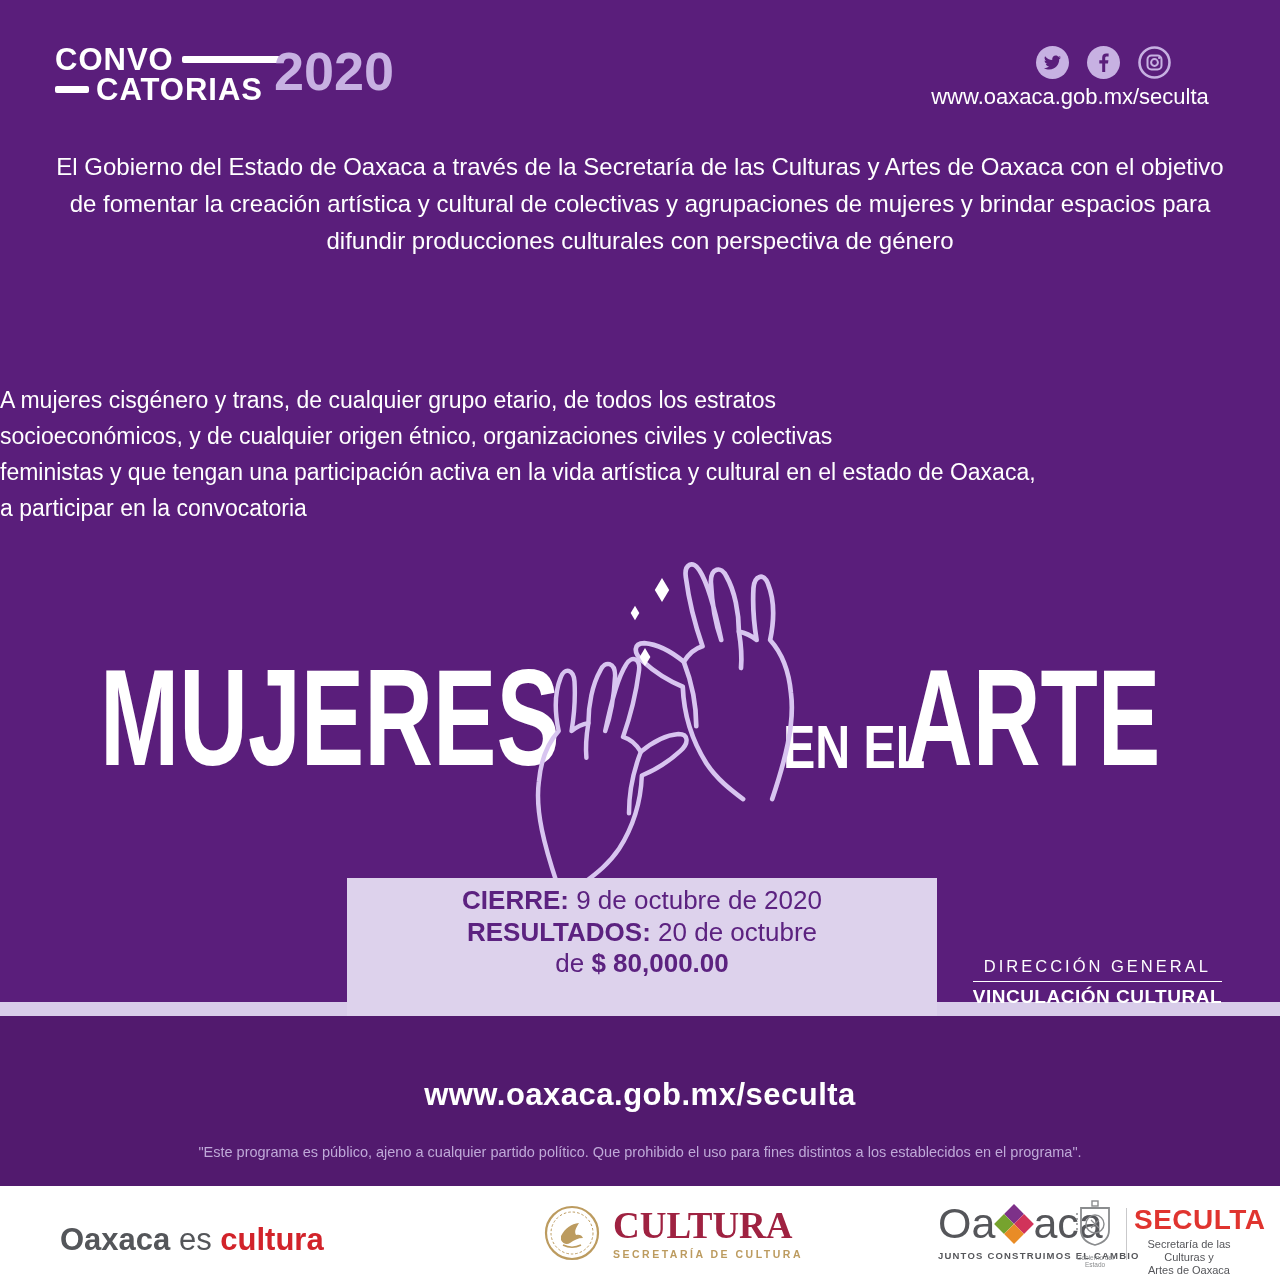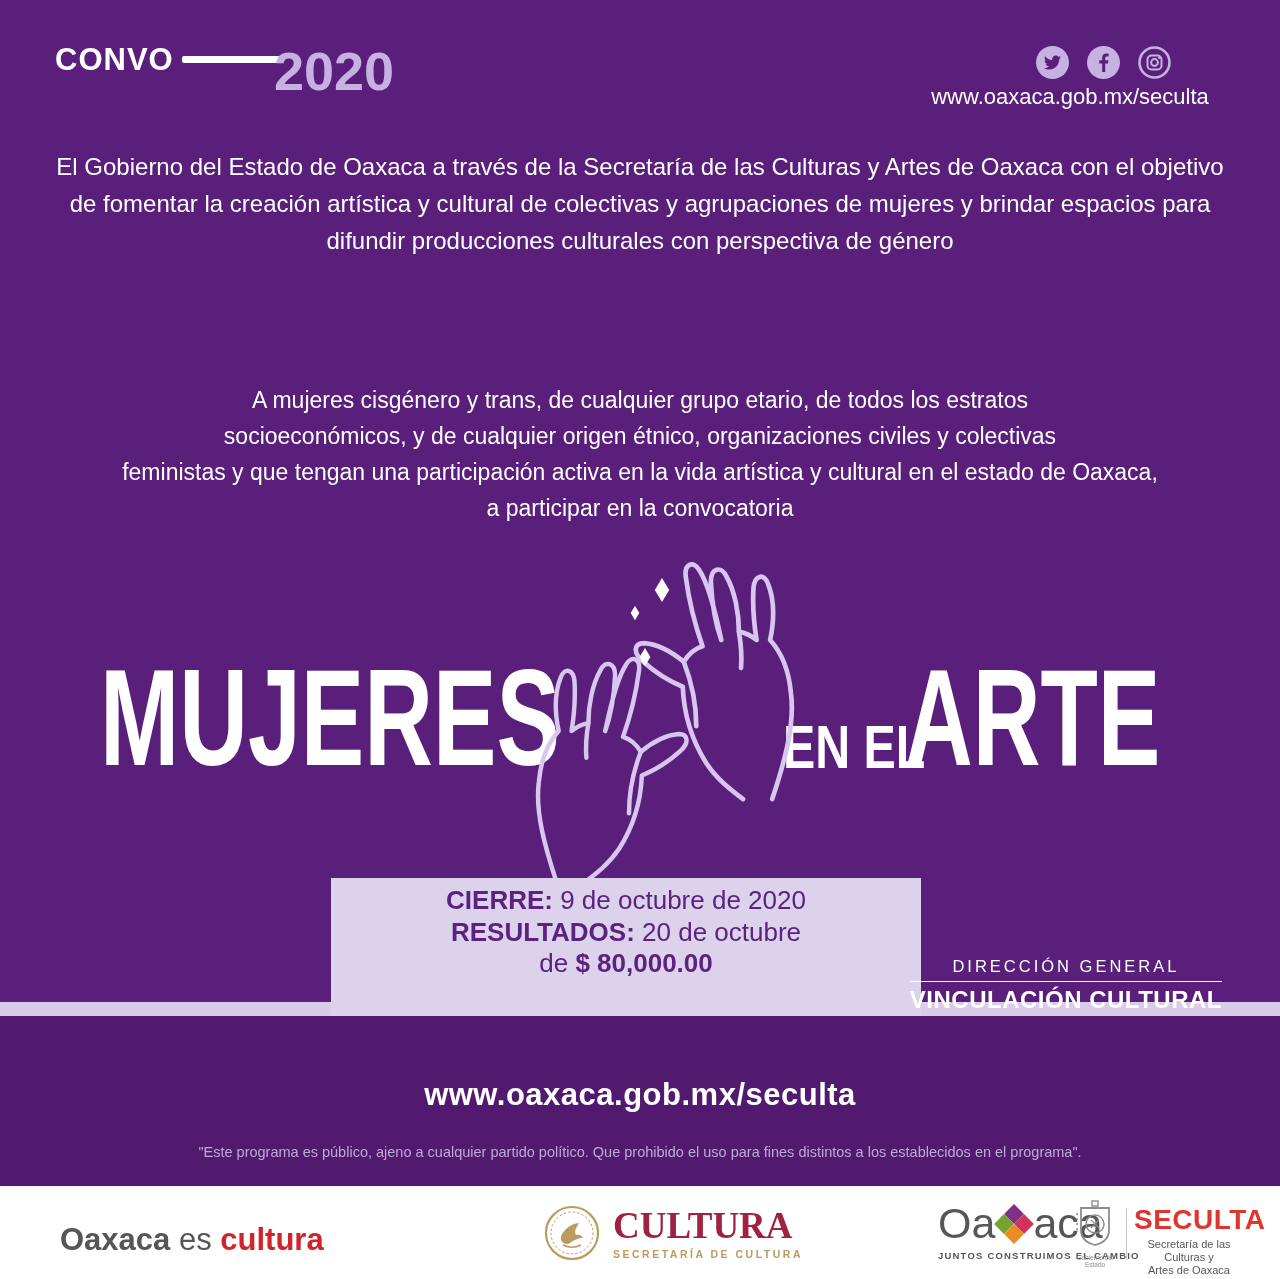--- a/index.html
+++ b/index.html
@@ -16,38 +16,38 @@
   .bar2 { width:34px; margin-right:7px; }
   .logo-year { position:absolute; left:219px; top:0px; font-size:54px; font-weight:bold; color:#c7b1e2; line-height:1; letter-spacing:0px; }
 
   .social { position:absolute; left:1036px; top:46px; display:flex; gap:18px; }
   .soc { width:33px; height:33px; }
   .header-url { position:absolute; left:905px; top:84px; width:330px; text-align:center; color:#fff; font-size:22px; }
 
   
   .intro { position:absolute; left:0; top:148px; width:1280px; text-align:center; color:#fff; font-size:24px; line-height:37px; }
   .convoca { position:absolute; left:0; top:293px; width:1280px; text-align:center; color:#fff; font-size:47px; font-weight:bold; letter-spacing:17px; }
-  .audience { position:absolute; left:0; top:382px; width:1280px; text-align:center; color:#fff; font-size:23px; line-height:36px; }
+  .audience { position:absolute; left:0; top:382px; width:1280px; color:#fff; font-size:23px; line-height:36px; }
 
   
   .bigword { position:absolute; color:#fff; font-weight:bold; line-height:1; transform-origin:0 0; white-space:nowrap; }
   .w-mujeres { left:100px; top:650px; font-size:134px; transform:scale(0.71,1.02); }
   .w-enel   { left:783px; top:716px; font-size:62px; transform:scale(0.78,1); }
   .w-arte   { left:905px; top:650px; font-size:134px; transform:scale(0.70,1.02); }
   .hands { position:absolute; left:505px; top:545px; }
 
   
   .strip { position:absolute; left:0; top:1002px; width:1280px; height:14px; background:#d8cce9; }
-  .infobox { position:absolute; left:331px; top:878px; width:590px; height:138px; background:#ddd2ec;
+  .infobox { position:absolute; left:347px; top:878px; width:590px; height:138px; background:#ddd2ec;
              color:#5c2280; text-align:center; font-size:26px; line-height:31.5px; padding-top:7px; }
   .infobox b { font-weight:bold; }
 
   .direccion { position:absolute; right:58px; top:948px; text-align:center; color:#fff;margin-top:9px; }
   .dir1 { font-size:16.5px; letter-spacing:3px; padding-bottom:5px; border-bottom:1.5px solid #fff; }
-  .dir2 { font-size:24px; font-weight:bold; letter-spacing:0.5px; padding-top:4px; }
+  .dir2 { font-size:19px; font-weight:bold; letter-spacing:0.5px; padding-top:4px; }
 
   
   .band { position:absolute; left:0; top:1016px; width:1280px; height:170px; background:#521a6e; }
   .cta1 { position:absolute; left:0; top:1040px; width:1280px; text-align:center; color:#fff; font-size:29px; font-weight:bold; }
   .cta2 { position:absolute; left:0; top:1077px; width:1280px; text-align:center; color:#fff; font-size:31px; font-weight:bold; letter-spacing:0.5px; }
   .disclaimer { position:absolute; left:0; top:1144px; width:1280px; text-align:center; color:#bfa9d8; font-size:14.5px; }
 
   
   .footer { position:absolute; left:0; top:1186px; width:1280px; height:93px; background:#fff; }
   .oec { position:absolute; left:60px; top:36px; font-size:31px; color:#54565a; }
@@ -74,20 +74,24 @@
 </style>
 </head>
 <body>
 
 <div class="poster">
 
   <div class="logo">
     <div class="logo-row">
       <span class="logo-word">CONVO</span>
       <span class="logo-bar bar1"></span>
+    </div>
+    <div class="logo-row">
+      <span class="logo-bar bar2"></span>
+      <span class="logo-word">CATORIAS</span>
     </div>
     <span class="logo-year">2020</span>
   </div>
 
   <div class="social">
     <svg class="soc" viewBox="0 0 33 33">
       <circle cx="16.5" cy="16.5" r="16.5" fill="#c7b1e2"></circle>
       <path fill="#5a1e7b" d="M25 11.2c-.6.3-1.3.5-2 .6.7-.4 1.3-1.1 1.5-1.9-.7.4-1.4.7-2.2.8-.6-.7-1.6-1.1-2.6-1.1-2 0-3.5 1.6-3.5 3.5 0 .3 0 .6.1.8-2.9-.1-5.5-1.5-7.2-3.7-.3.5-.5 1.1-.5 1.8 0 1.2.6 2.3 1.6 2.9-.6 0-1.1-.2-1.6-.4v.1c0 1.7 1.2 3.1 2.8 3.4-.3.1-.6.1-.9.1-.2 0-.5 0-.7-.1.5 1.4 1.7 2.4 3.3 2.4-1.2.9-2.7 1.5-4.3 1.5h-.8c1.5 1 3.4 1.6 5.3 1.6 6.4 0 9.9-5.3 9.9-9.9v-.4c.7-.5 1.3-1.1 1.8-2z"></path>
     </svg>
     <svg class="soc" viewBox="0 0 33 33">

